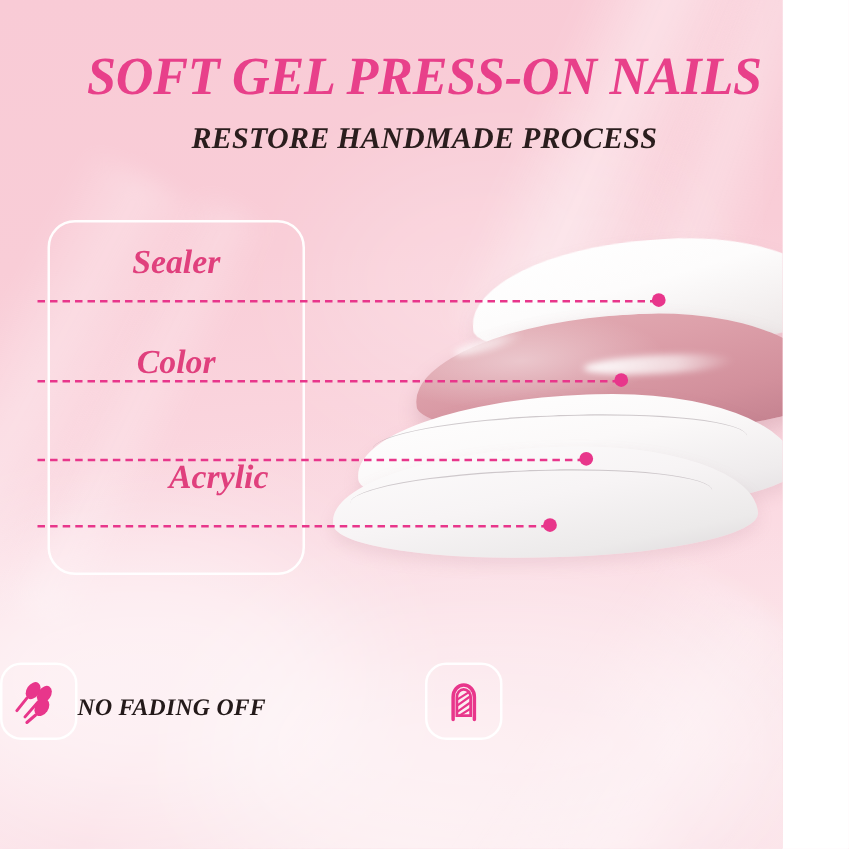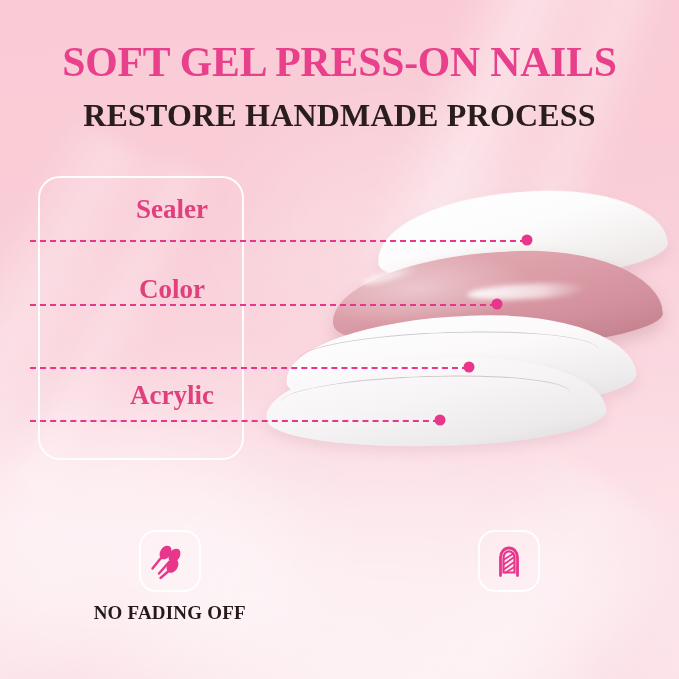--- a/index.html
+++ b/index.html
@@ -6,24 +6,25 @@
     margin: 0;
     padding: 0;
     background: #ffffff;
   }
   body {
     font-family: "Liberation Serif", serif;
   }
 
   #poster {
     position: relative;
-    width: 679px;
+    width: 626px;
     height: 679px;
     overflow: hidden;
     background: #f7c6d2;
+    font-style: italic;
   }
 
   
   .bg-base {
     position: absolute;
     inset: 0;
     background:
       radial-gradient(120% 90% at 50% 108%, #fdf0f2 0%, #fbdfe6 34%, rgba(251,223,230,0) 66%),
       linear-gradient(176deg, #f9cbd6 0%, #f9cdd7 30%, #fbdae2 62%, #fde9ed 86%, #fdf1f3 100%);
   }
@@ -65,21 +66,21 @@
     white-space: nowrap;
   }
   .subtitle {
     position: absolute;
     top: 99px;
     left: 0;
     width: 679px;
     text-align: center;
     font-family: "Liberation Serif", serif;
     font-weight: 700;
-    font-size: 32px;
+    font-size: 24px;
     line-height: 1;
     letter-spacing: 0.2px;
     color: #2a1d1d;
     white-space: nowrap;
   }
 
   
   .nail-stack {
     position: absolute;
     top: 186px;
@@ -168,26 +169,25 @@
     position: absolute;
     left: 38px;
     width: 206px;
     text-align: center;
     font-family: "Liberation Serif", serif;
     font-weight: 700;
     font-size: 27px;
     line-height: 1;
     color: #e0407d;
     white-space: nowrap;
-    margin-left: 31px;
   }
   .lbl-0 { top: 196px; }
   .lbl-1 { top: 276px; }
   .lbl-2 { top: 323px; }
-  .lbl-3 { top: 382px; }
+  .lbl-3 { top: 368px; padding-left: 34px; }
 
   
   .leader {
     position: absolute;
     left: 30px;
     height: 0;
     border-top: 2.5px dashed #e8368b;
   }
   .ld-0 { top: 240px; width: 496px; }
   .ld-1 { top: 304px; width: 466px; }
@@ -210,21 +210,21 @@
   .features {
     position: absolute;
     top: 530px;
     left: 0;
     width: 679px;
     display: flex;
   }
   .feature {
     flex: 1 1 0;
     display: flex;
-    flex-direction: column;
+    flex-direction: row;
     align-items: center;
   }
   .feature-badge {
     width: 62px;
     height: 62px;
     border: 2.5px solid rgba(255,255,255,0.95);
     border-radius: 17px;
     box-sizing: border-box;
     display: flex;
     align-items: center;

